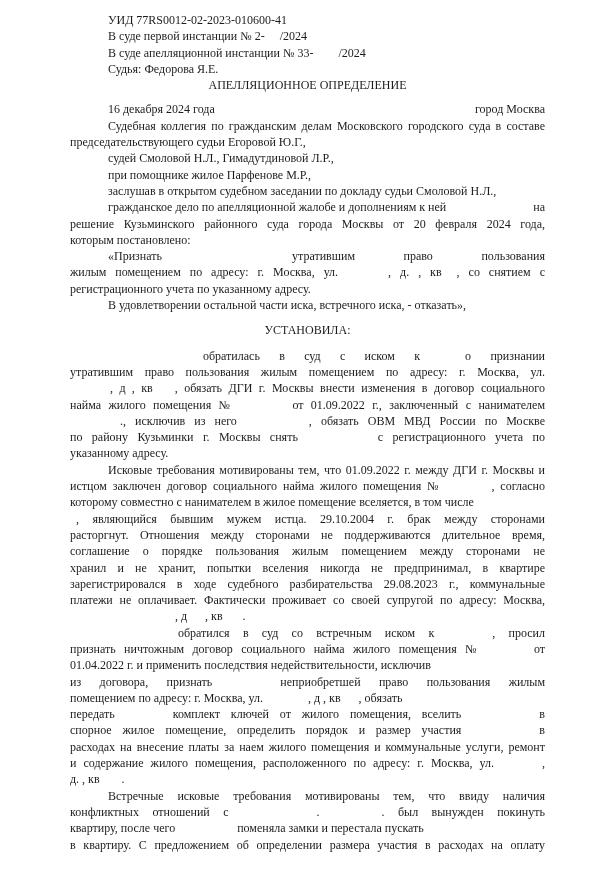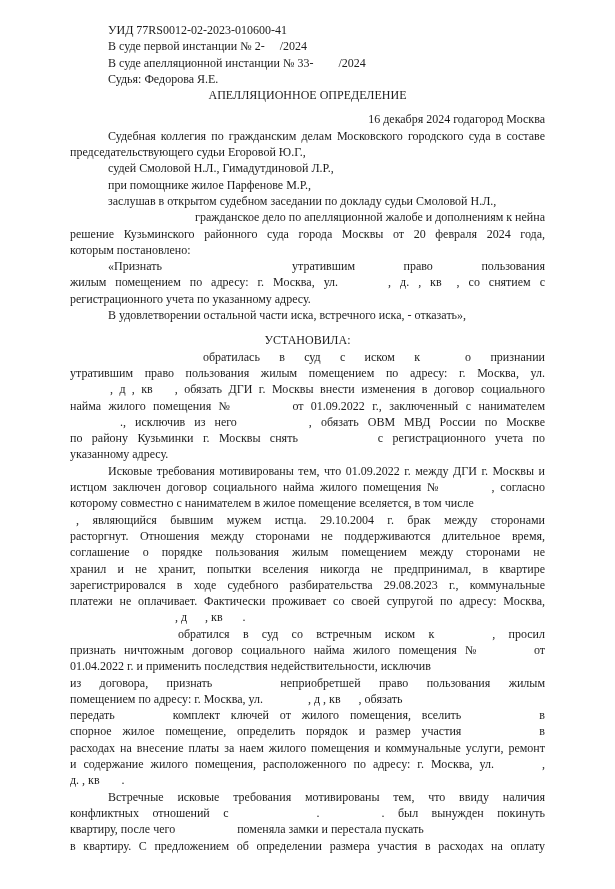--- a/index.html
+++ b/index.html
@@ -1,32 +1,32 @@
 <!DOCTYPE html>
 <html><head>
 <meta charset="utf-8">
 <style>
   html,body{margin:0;padding:0;background:#ffffff;}
   .page{
     position:relative;
     width:615px;height:889px;
     box-sizing:border-box;
-    padding:22px 70px 0 70px;
+    padding:12px 70px 0 70px;
     background:#ffffff;
     font-family:"Liberation Serif","DejaVu Serif",serif;
     font-size:12px;
     line-height:16.3px;
     color:#1c1c1c;
     overflow:hidden;
   }
   .line{white-space:normal;}
   .a-l{text-align:left;}
   .a-c{text-align:center;}
   .a-j{text-align:justify;text-align-last:justify;}
-  .a-s{display:flex;justify-content:flex-end;}
+  .a-s{display:flex;justify-content:space-between;}
   .ind{text-indent:38px;}
   .a-s.ind{text-indent:0;padding-left:38px;}
   .gap{display:inline-block;height:1px;}
 </style>
 </head>
 <body>
 
 <div class="page">
     <div class="line a-l ind">УИД 77RS0012-02-2023-010600-41</div>
     <div class="line a-l ind">В суде первой инстанции № 2-<span class="gap" style="width: 15px;"></span>/2024</div>
@@ -46,21 +46,21 @@
       <span>гражданское дело по апелляционной жалобе и дополнениям к ней</span>
       <span>на</span>
     </div>
     <div class="line a-j">решение Кузьминского районного суда города Москвы от 20 февраля 2024 года,</div>
     <div class="line a-l">которым постановлено:</div>
     <div class="line a-j ind">«Признать<span class="gap" style="width: 130px;"></span>утратившим право пользования</div>
     <div class="line a-j">жилым помещением по адресу: г. Москва, ул.<span class="gap" style="width: 50px;"></span>, д. , кв<span class="gap" style="width: 15px;"></span>, со снятием с</div>
     <div class="line a-l">регистрационного учета по указанному адресу.</div>
     <div class="line a-l ind">В удовлетворении остальной части иска, встречного иска, - отказать»,</div>
     <div class="line a-c" style="margin-top: 9px;">УСТАНОВИЛА:</div>
-    <div class="line a-j ind" style=""><span class="gap" style="width: 95px;"></span>обратилась в суд с иском к<span class="gap" style="width: 45px;"></span>о признании</div>
+    <div class="line a-j ind" style="margin-top: 9px;"><span class="gap" style="width: 95px;"></span>обратилась в суд с иском к<span class="gap" style="width: 45px;"></span>о признании</div>
     <div class="line a-j">утратившим право пользования жилым помещением по адресу: г. Москва, ул.</div>
     <div class="line a-j"><span class="gap" style="width: 40px;"></span>, д<span class="gap" style="width: 6px;"></span>, кв<span class="gap" style="width: 22px;"></span>, обязать ДГИ г. Москвы внести изменения в договор социального</div>
     <div class="line a-j">найма жилого помещения №<span class="gap" style="width: 58px;"></span>от 01.09.2022 г., заключенный с нанимателем</div>
     <div class="line a-j"><span class="gap" style="width: 50px;"></span>., исключив из него<span class="gap" style="width: 72px;"></span>, обязать ОВМ МВД России по Москве</div>
     <div class="line a-j">по району Кузьминки г. Москвы снять<span class="gap" style="width: 80px;"></span>с регистрационного учета по</div>
     <div class="line a-l">указанному адресу.</div>
     <div class="line a-j ind">Исковые требования мотивированы тем, что 01.09.2022 г. между ДГИ г. Москвы и</div>
     <div class="line a-j">истцом заключен договор социального найма жилого помещения №<span class="gap" style="width: 50px;"></span>, согласно</div>
     <div class="line a-l">которому совместно с нанимателем в жилое помещение вселяется, в том числе</div>
     <div class="line a-j"><span class="gap" style="width: 6px;"></span>, являющийся бывшим мужем истца. 29.10.2004 г. брак между сторонами</div>

